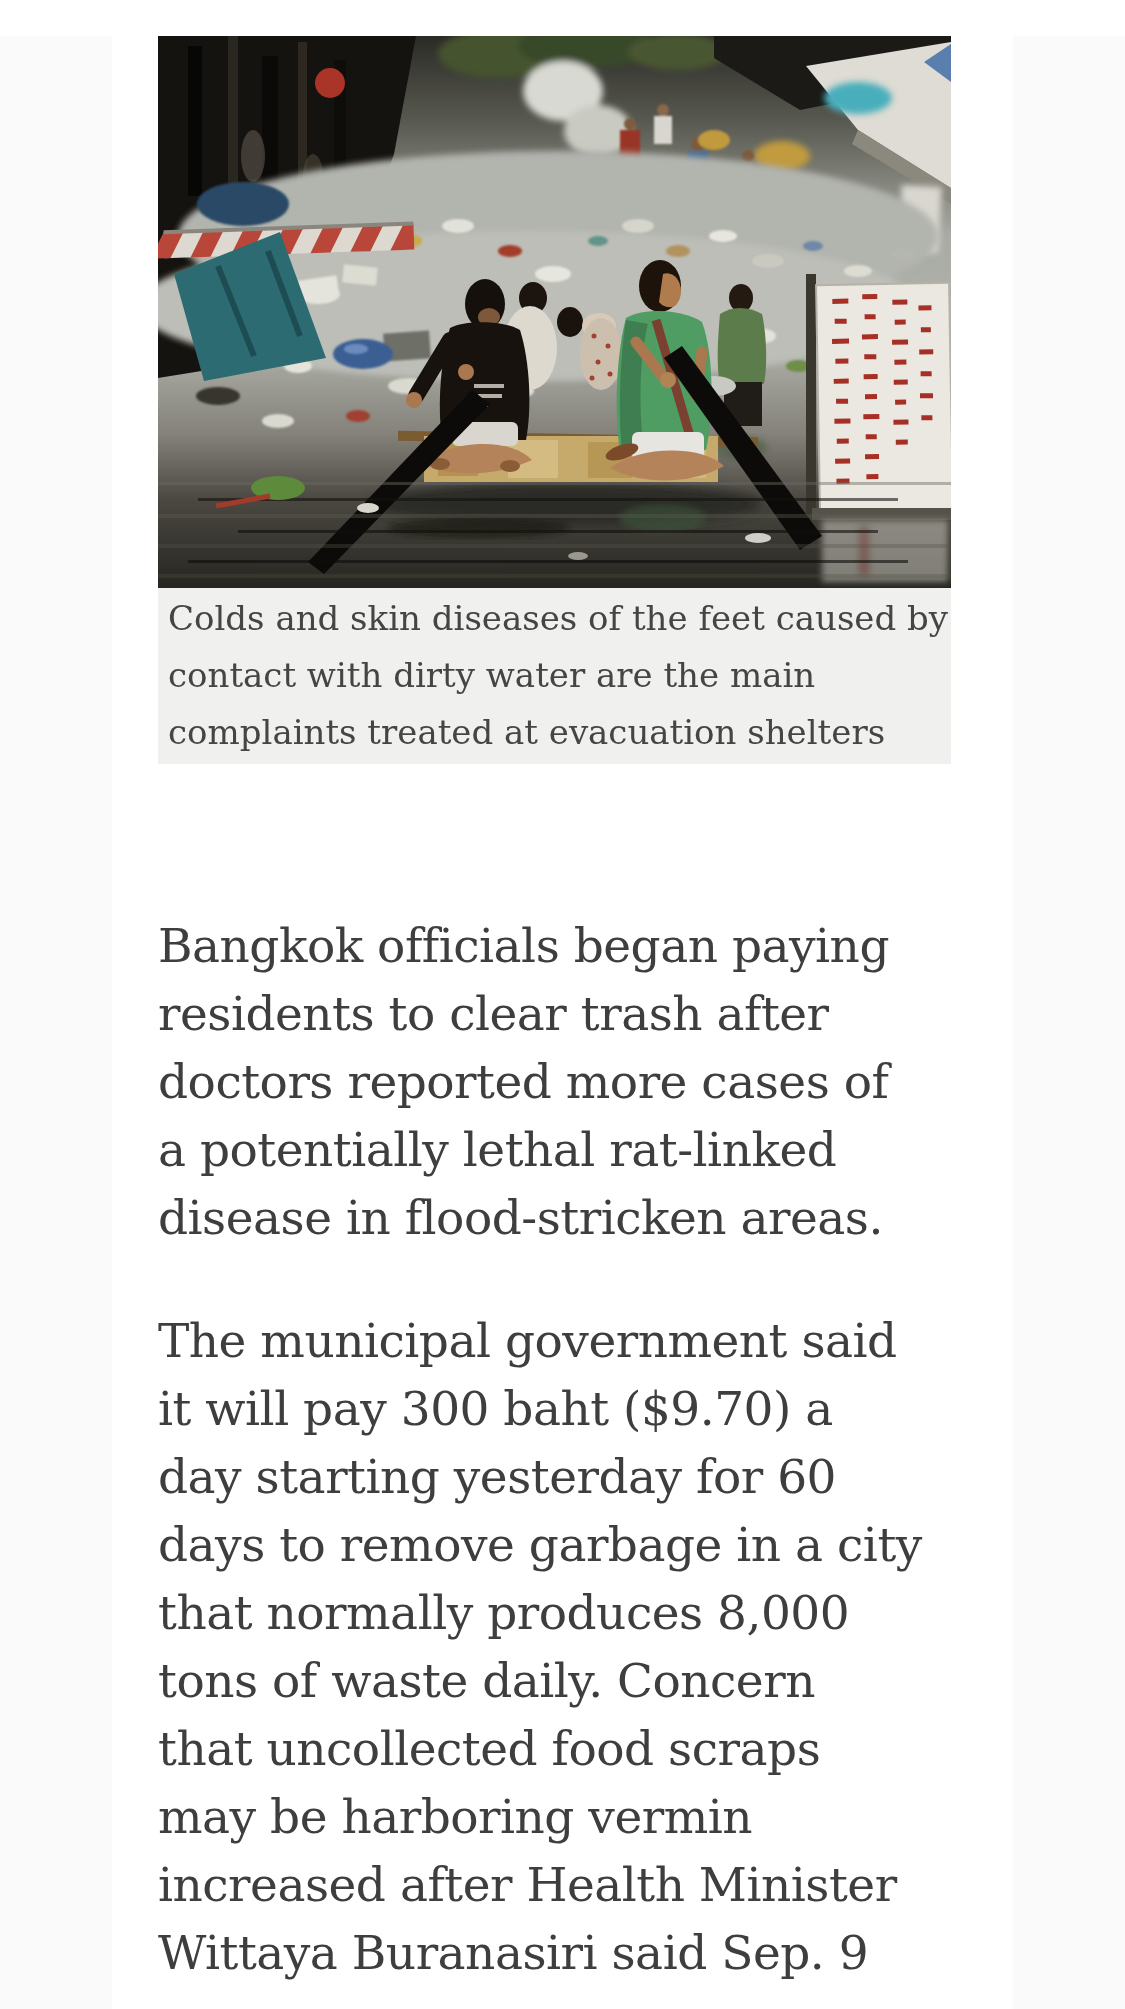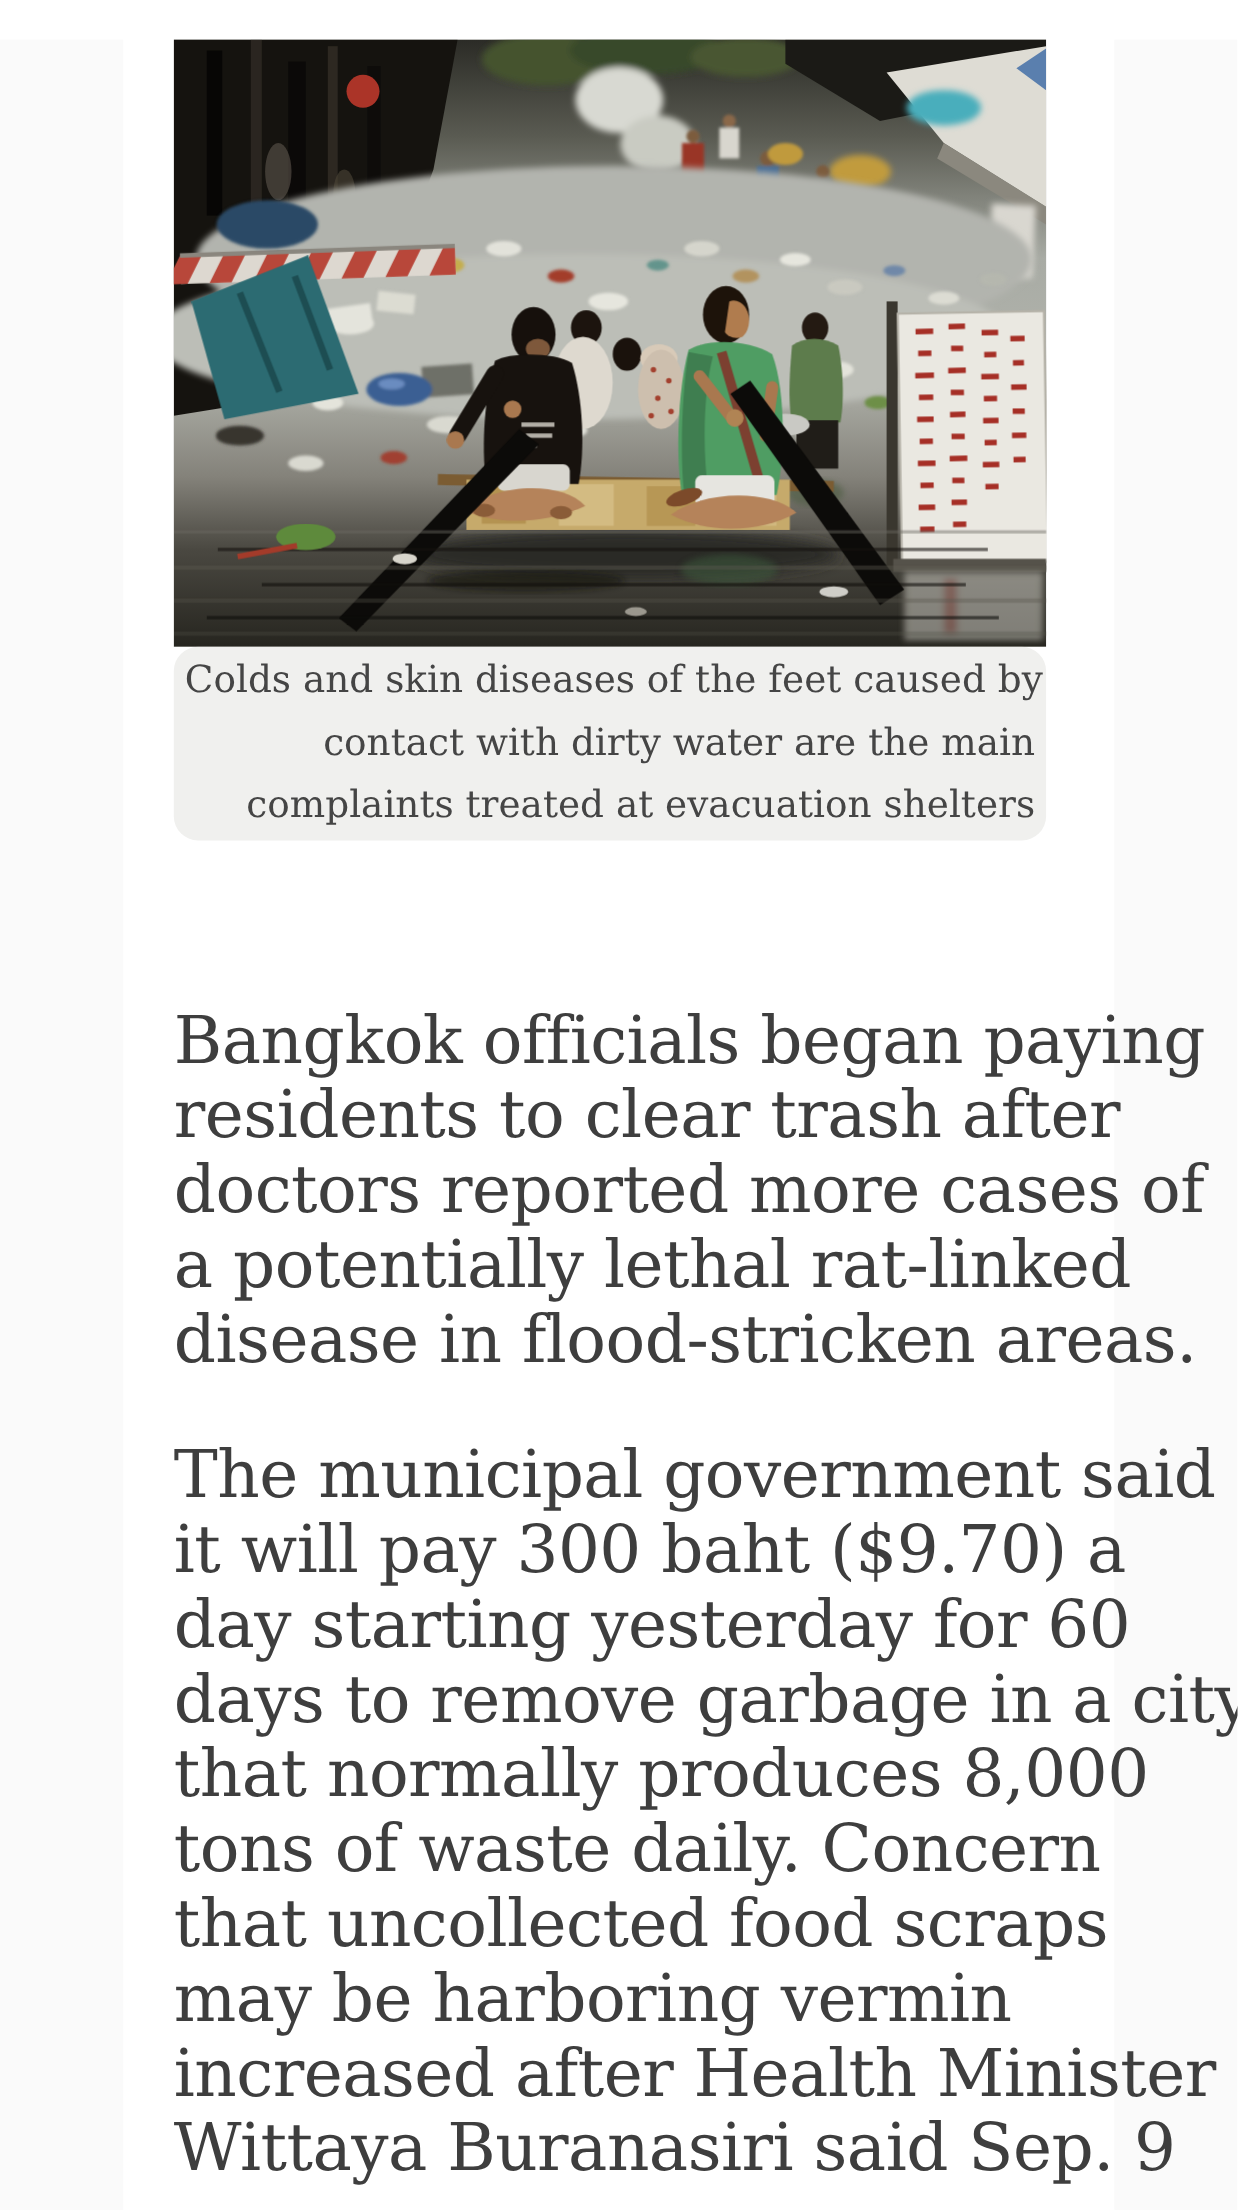--- a/index.html
+++ b/index.html
@@ -14,25 +14,25 @@
   }
   .side-strip{position:absolute;top:36px;bottom:0;width:112px;background:var(--side);}
   .side-strip.left{left:0;}
   .side-strip.right{right:0;}
   .content{position:absolute;left:158px;top:36px;width:793px;}
   figure{margin:0;padding:0;}
   .photo{width:793px;height:552px;overflow:hidden;background:#8e8e88;font-size:0;}
   figcaption{
     background:var(--caption-bg);color:var(--caption-text);
     font-size:34px;line-height:57px;padding:2px 10px 3px;
-    text-align:right;white-space:pre;border-radius:22px;
+    text-align:left;white-space:pre;
   }
   .article{margin-top:148px;}
   .article p{
-    margin:0 0 55px;font-size:60px;line-height:68px;color:var(--text);
+    margin:0 0 55px;font-size:47px;line-height:68px;color:var(--text);
     letter-spacing:-0.5px;white-space:pre;
   }
 </style>
 </head>
 <body>
 
 <div class="side-strip left"></div>
 <div class="side-strip right"></div>
 
 <main class="content">

